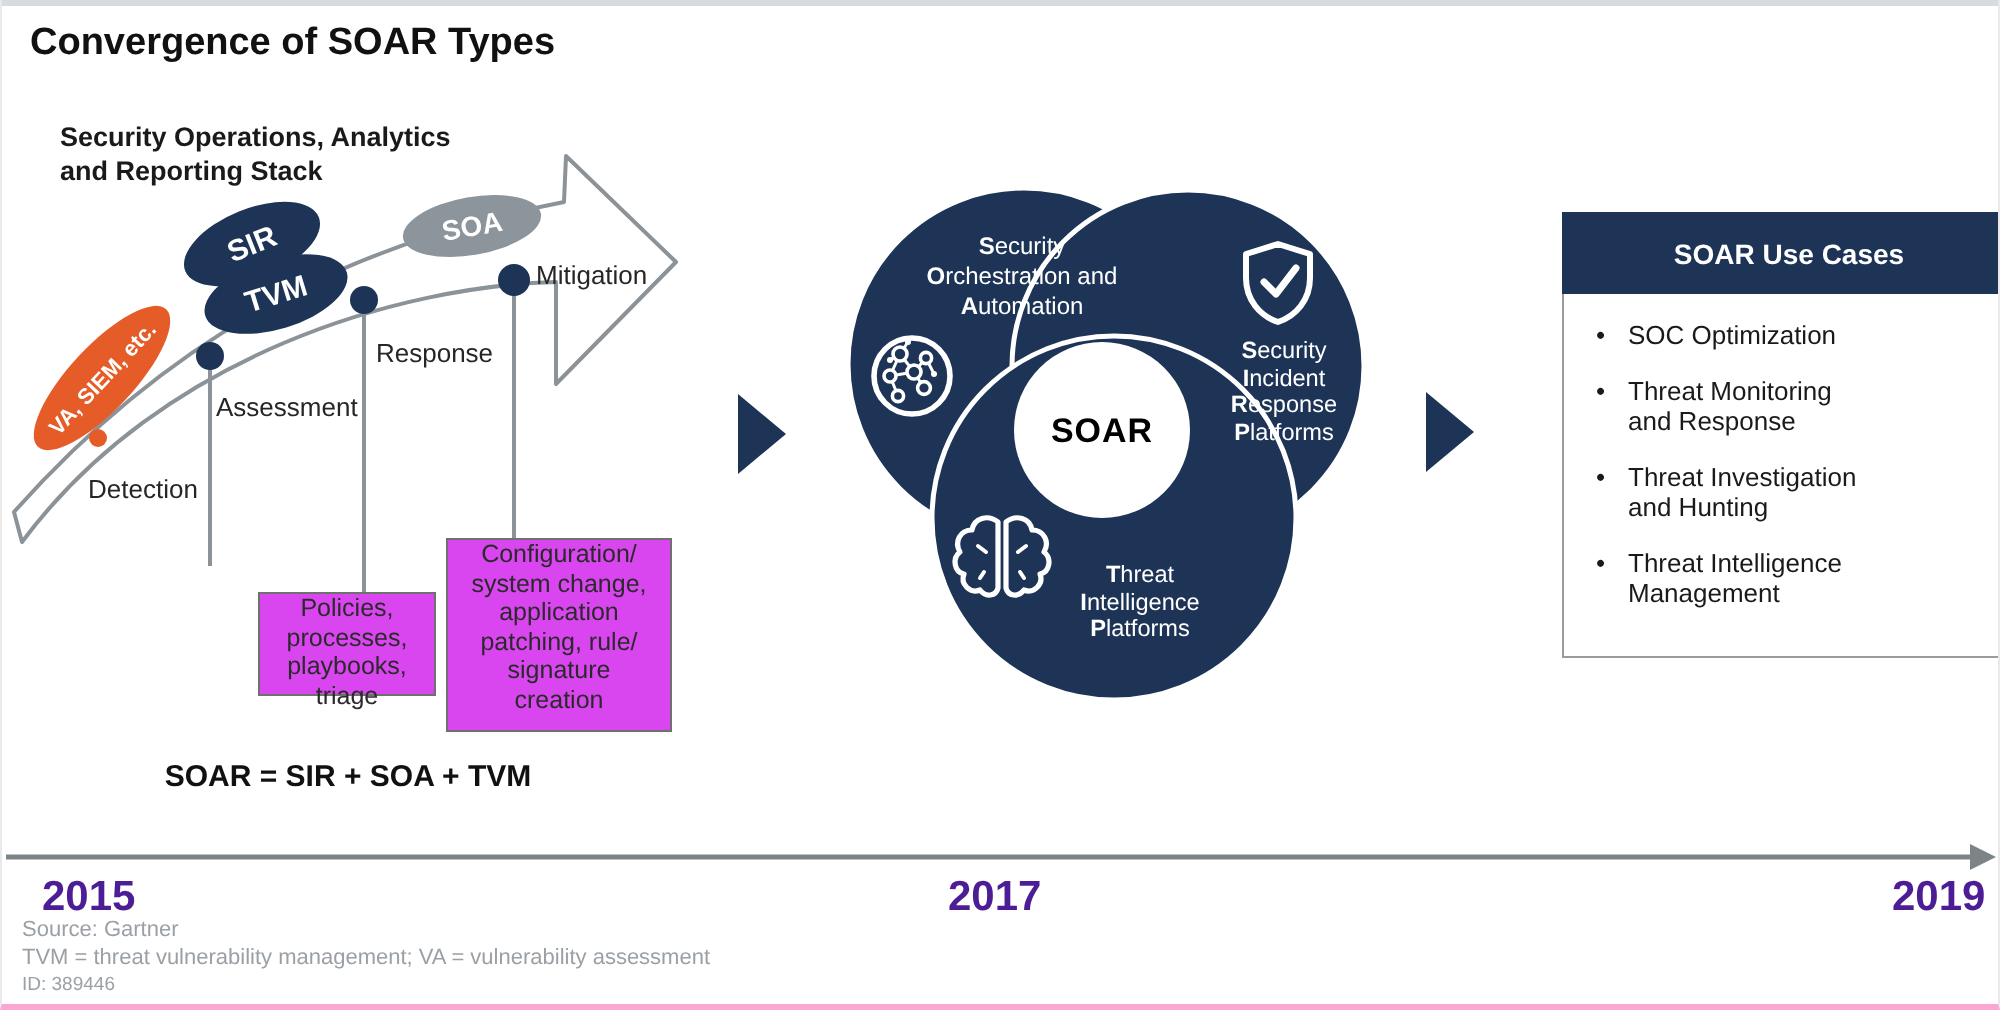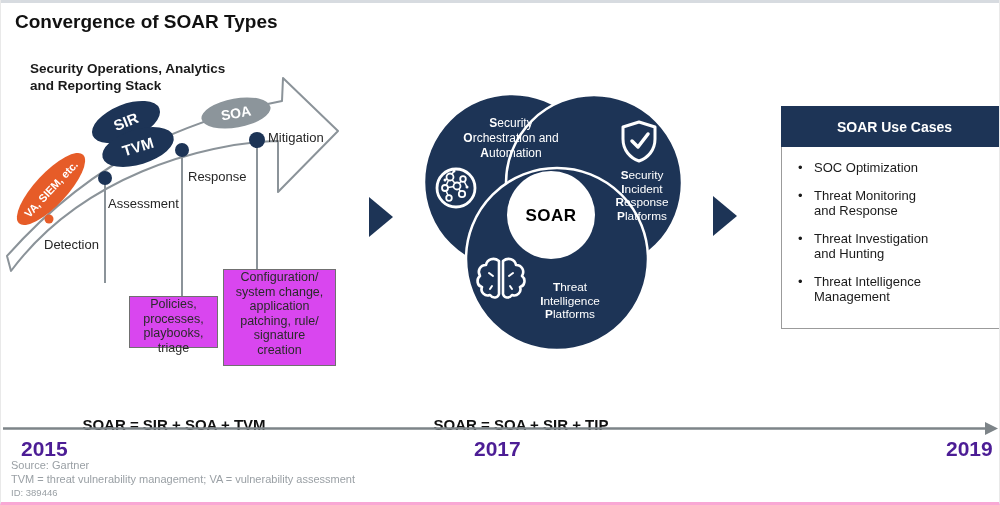--- a/index.html
+++ b/index.html
@@ -10,21 +10,21 @@
     box-sizing:border-box;
   }
   .topband{position:absolute;left:0;top:0;width:1000px;height:3px;background:#d7dbe0;}
   .title{position:absolute;left:14px;top:11px;font-size:19px;font-weight:bold;color:#111;}
   .subtitle{position:absolute;left:29px;top:60px;font-size:13.5px;font-weight:bold;line-height:1.28;white-space:pre-line;color:#1a1a1a;}
   .pre{white-space:pre-line;}
   .absbox{position:absolute;background:#d946ef;border:1.5px solid #707070;display:flex;align-items:flex-start;justify-content:center;text-align:center;font-size:12.5px;line-height:1.16;color:#2a2a2a;box-sizing:border-box;}
   .box1{left:13px;top:282px;width:112px;height:83px;}
   .box2{left:128px;top:296px;width:89px;height:52px;}
   .box3{left:222px;top:269px;width:113px;height:97px;}
-  .formula{position:absolute;top:416px;font-size:15px;font-weight:bold;text-align:center;color:#111;}
+  .formula{position:absolute;top:380px;font-size:15px;font-weight:bold;text-align:center;color:#111;}
   .formula1{left:23px;width:300px;}
   .formula2{left:370px;width:300px;}
   .flow-arrow{position:absolute;width:0;height:0;border-top:20px solid transparent;border-bottom:20px solid transparent;border-left:24px solid #1d3456;}
   .arrow1{left:368px;top:197px;}
   .arrow2{left:712px;top:196px;}
   .venn-label{position:absolute;color:#fff;text-align:center;font-size:12px;}
   .venn-label div::first-letter{font-weight:bold;}
   .soa-label{left:420px;top:116px;width:180px;line-height:15px;}
   .sir-label{left:591px;top:169px;width:100px;line-height:13.5px;font-size:11.8px;}
   .tip-label{left:509px;top:281px;width:120px;line-height:13.5px;font-size:11.8px;}
@@ -167,21 +167,20 @@
     <div>Response</div>
     <div>Platforms</div>
   </div>
   <div class="venn-label tip-label">
     <div>Threat</div>
     <div>Intelligence</div>
     <div>Platforms</div>
   </div>
   <div class="soar-center">SOAR</div>
 
-  <div class="formula formula2">SOAR = SOA + SIR + TIP</div>
 
   <div class="usecases">
     <div class="uc-header">SOAR Use Cases</div>
     <div class="uc-body">
       <div class="uc-item">
           <span class="uc-bullet">•</span>
           <span class="pre">SOC Optimization</span>
         </div>
       <div class="uc-item">
           <span class="uc-bullet">•</span>

